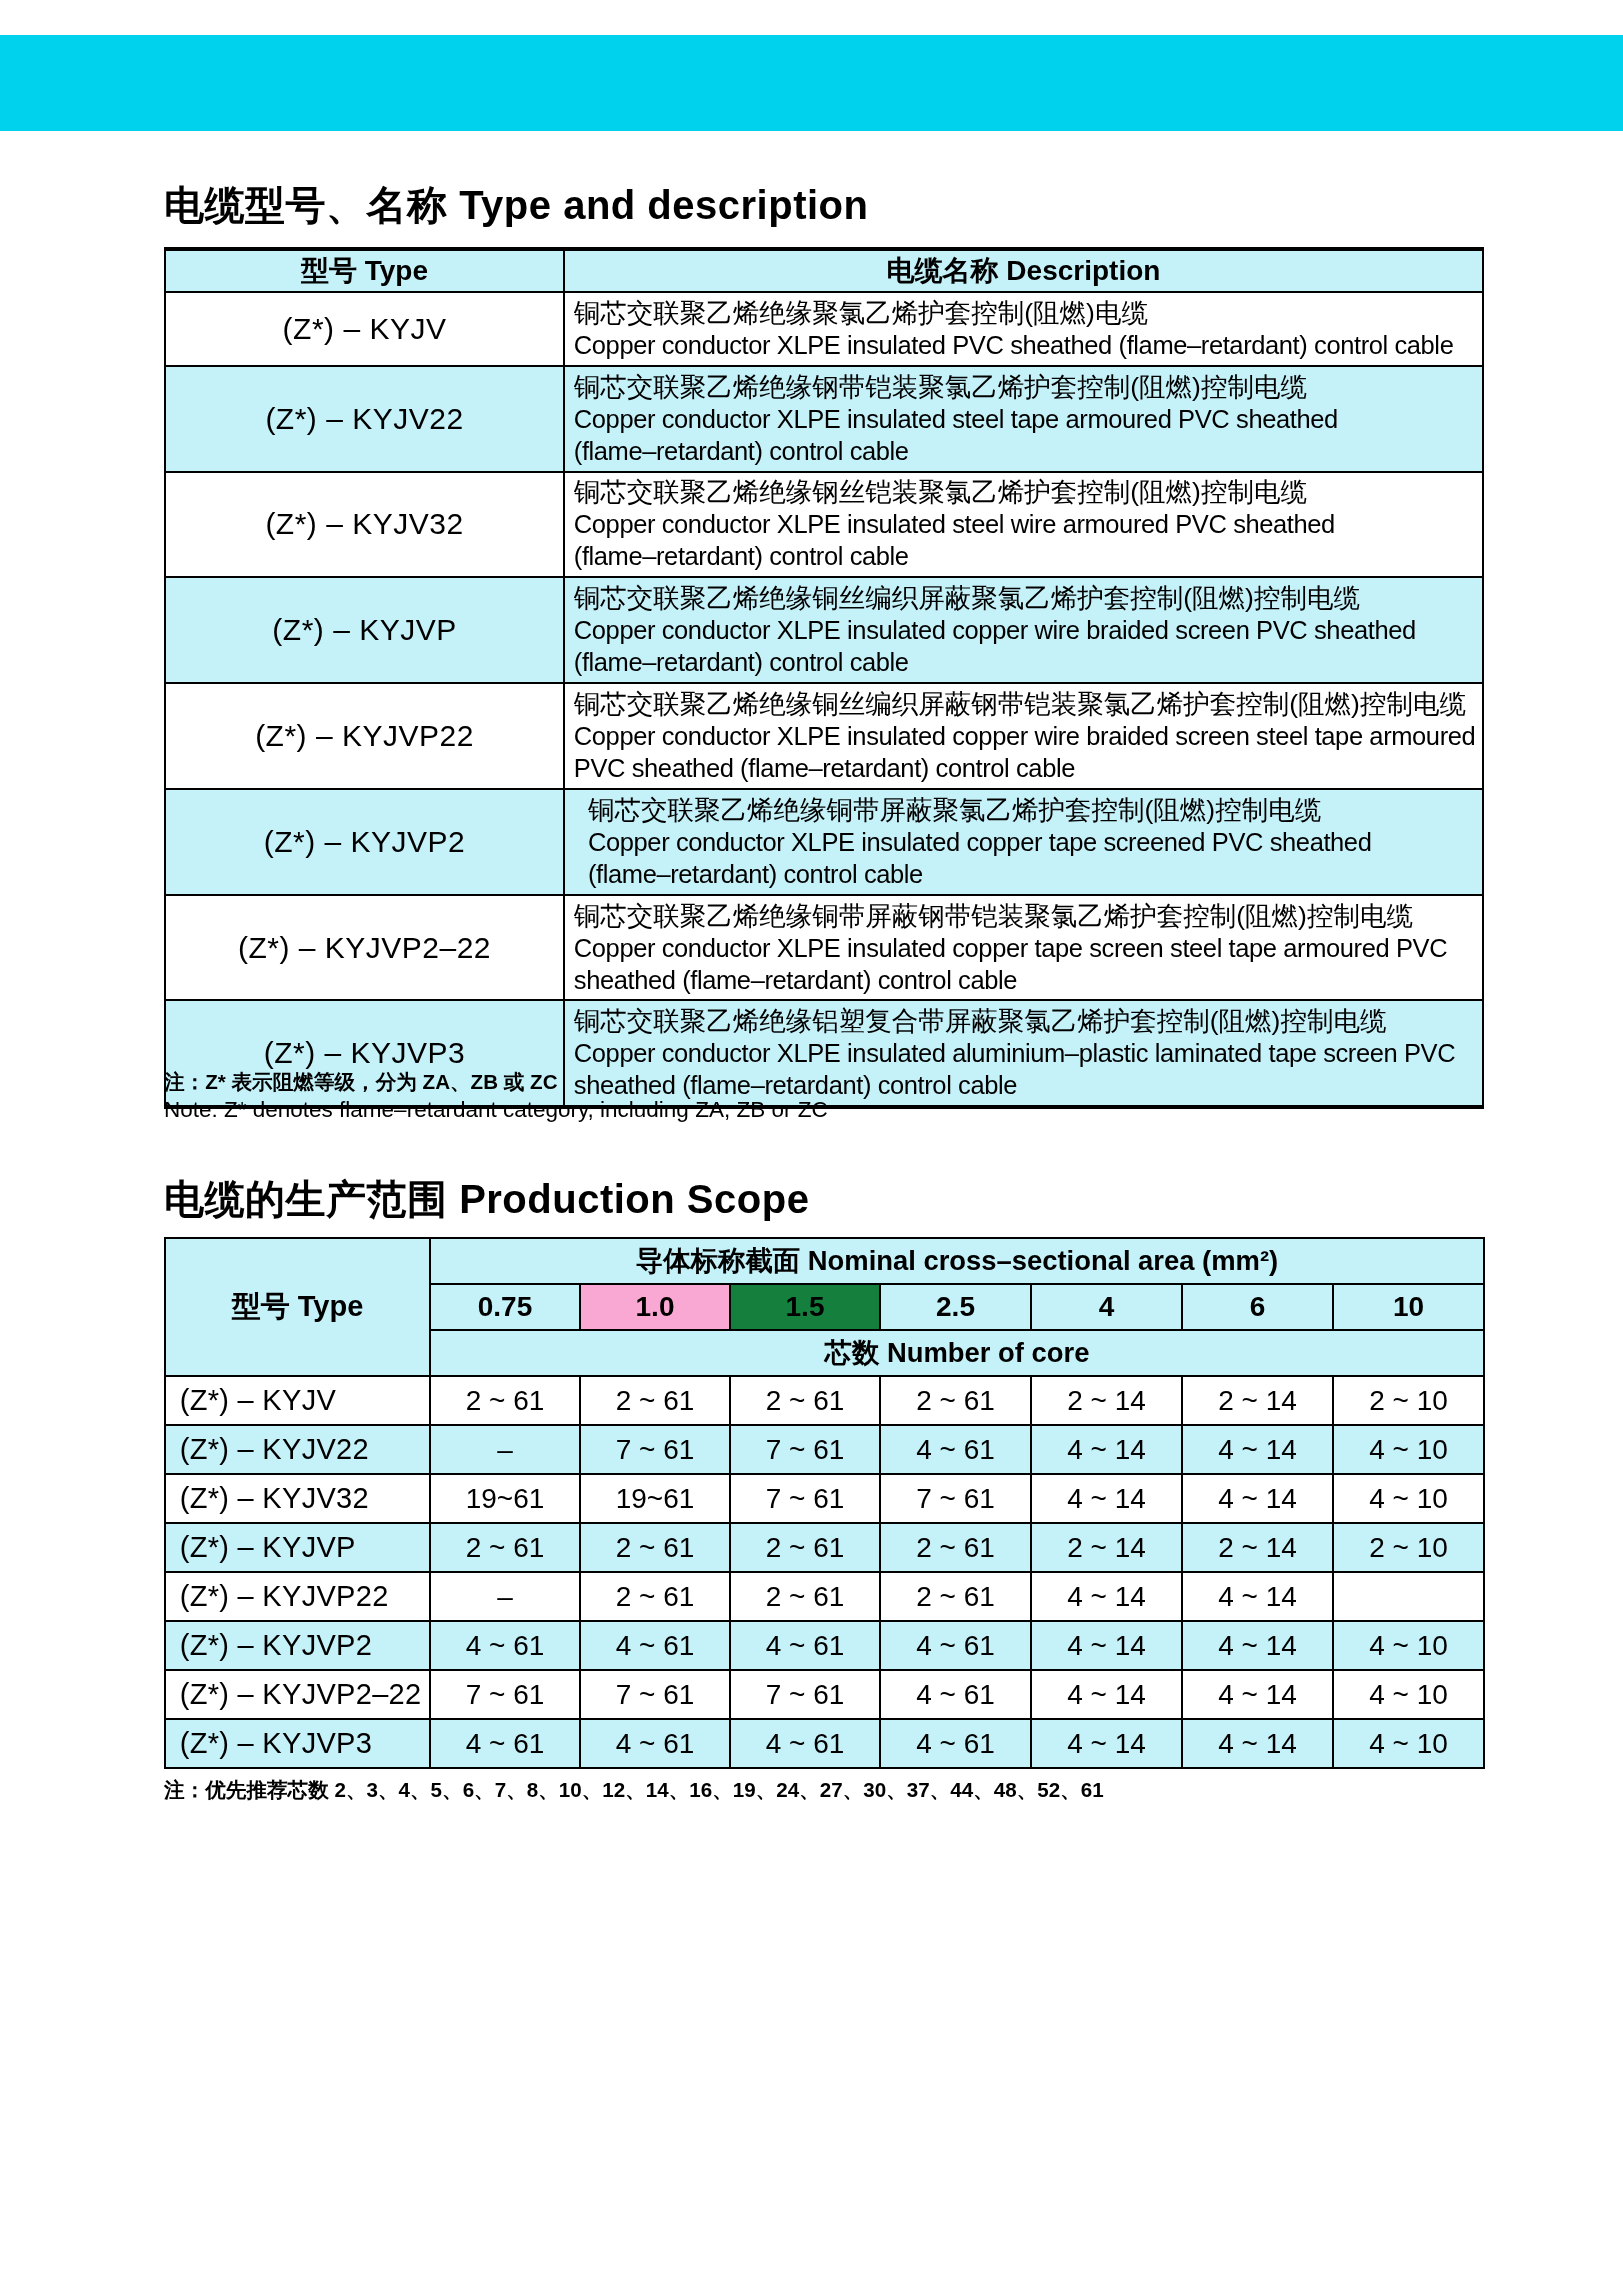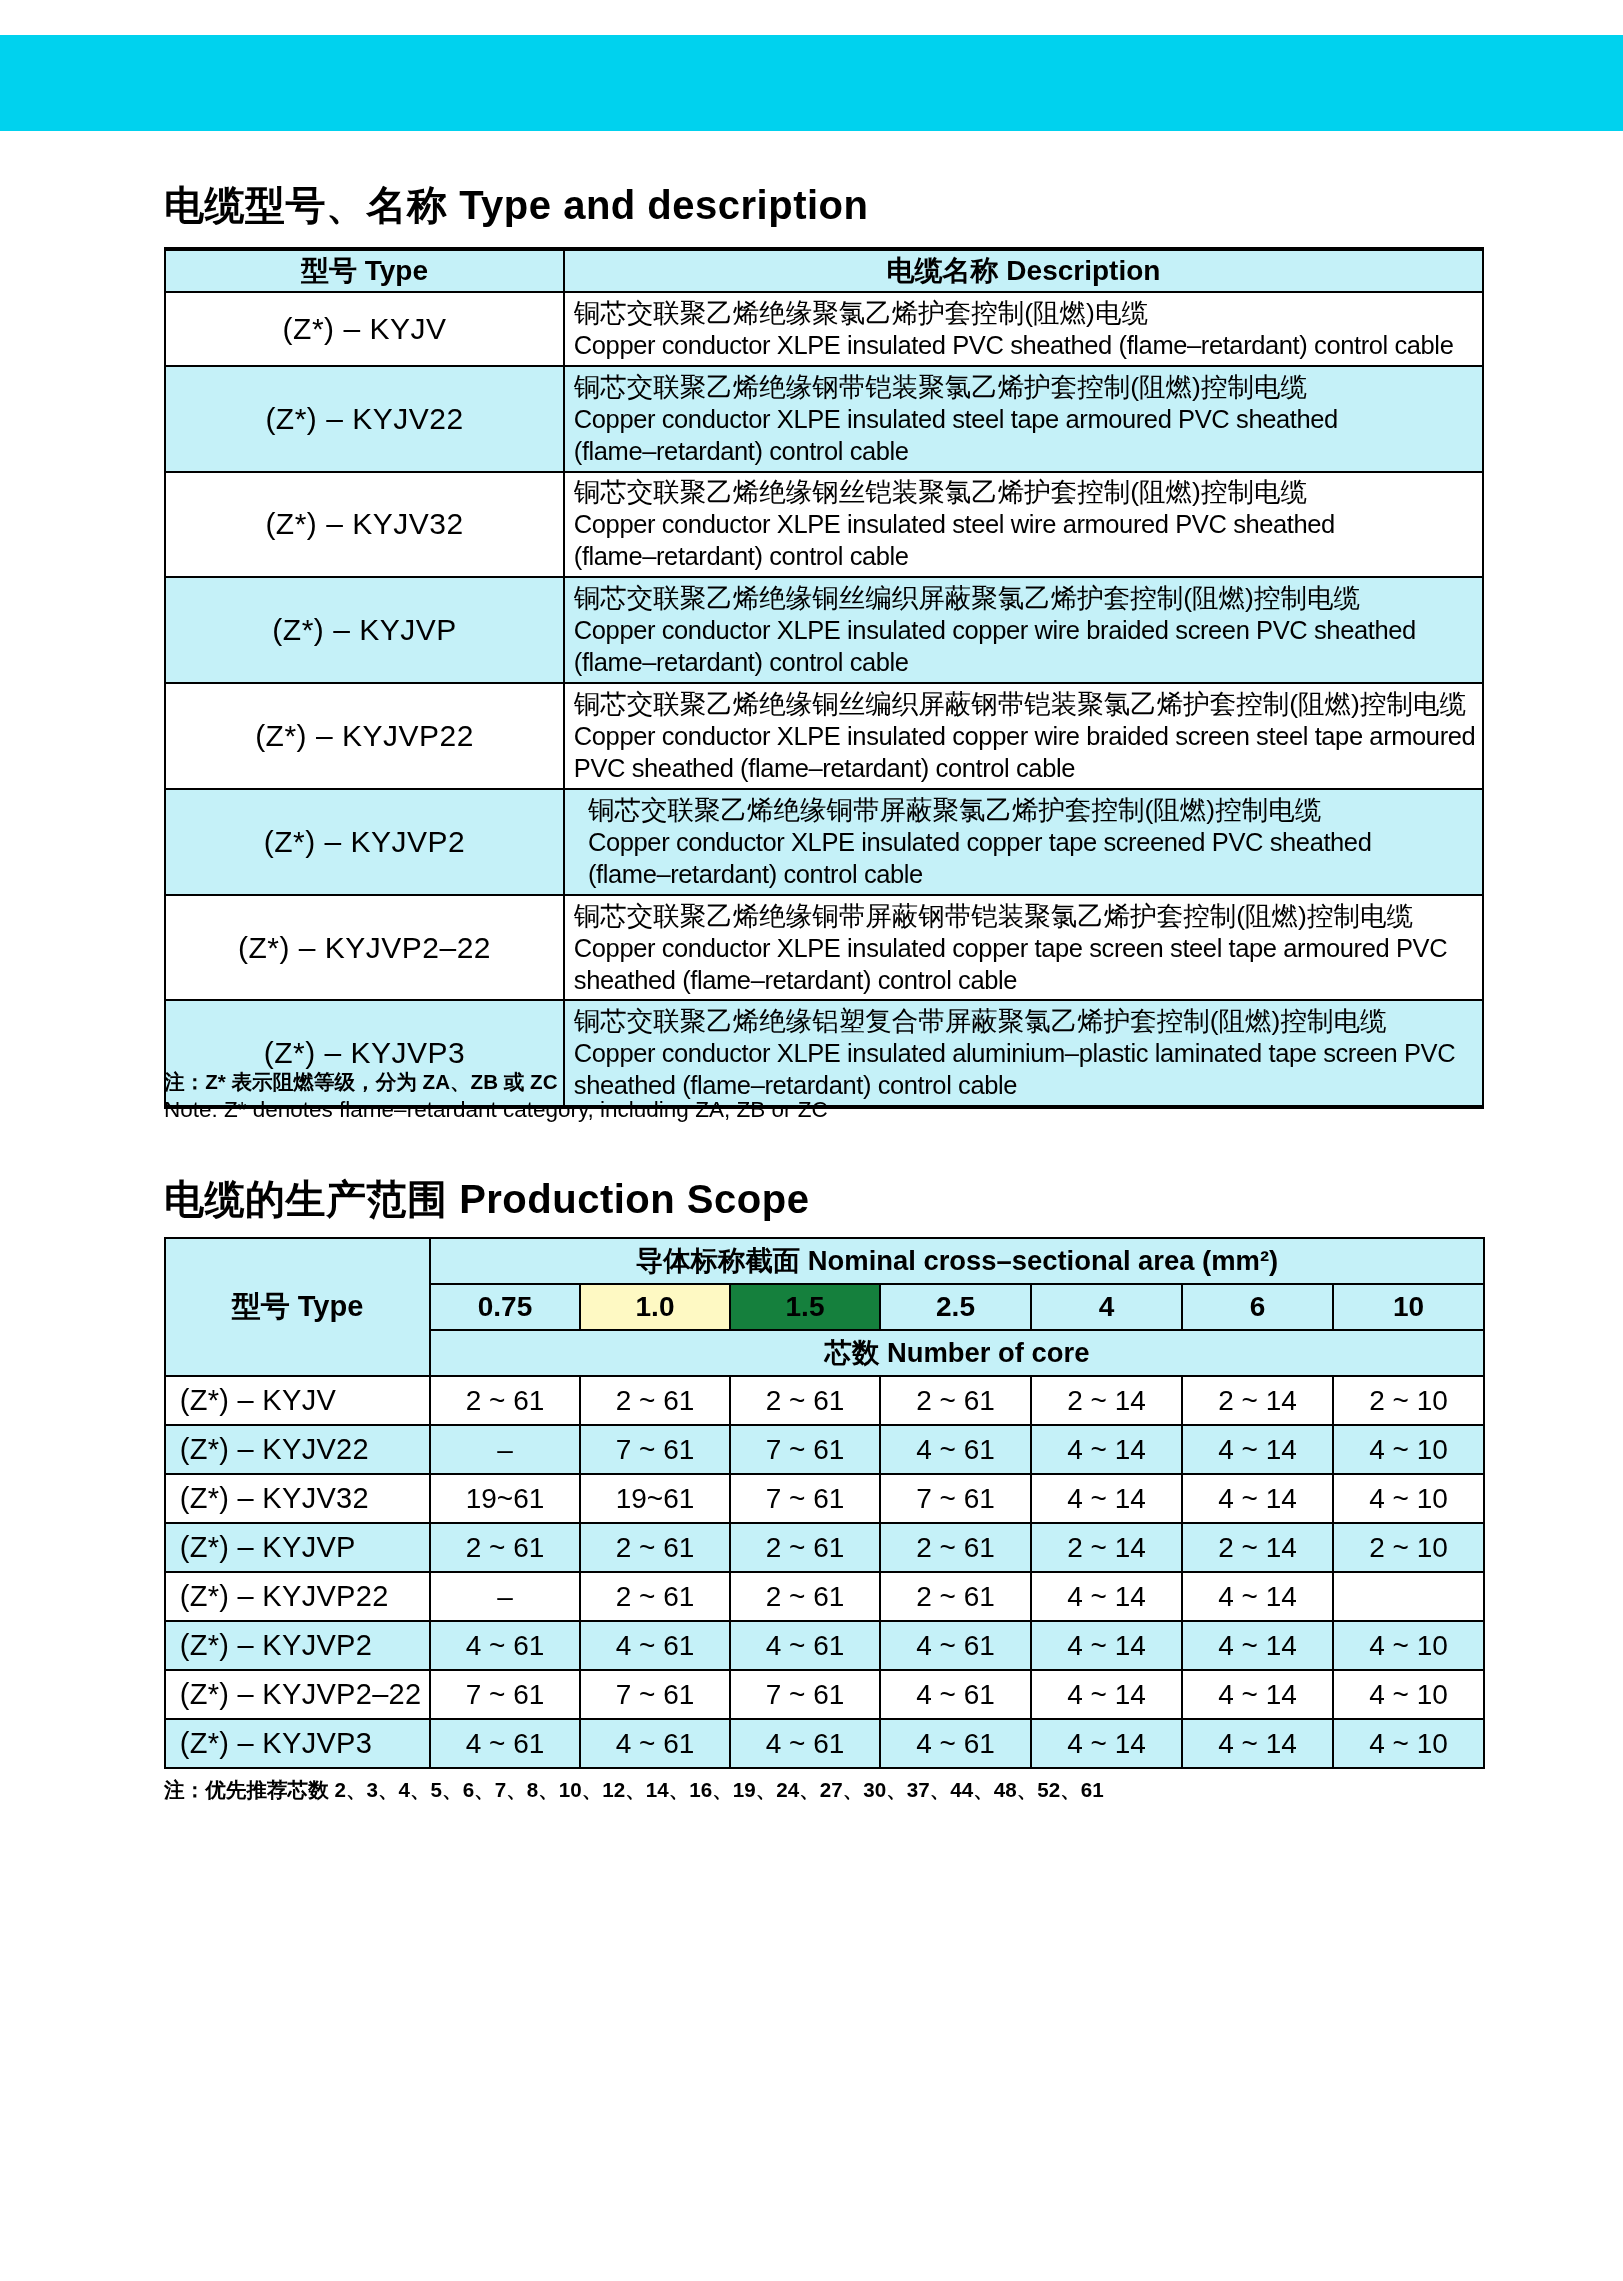--- a/index.html
+++ b/index.html
@@ -167,21 +167,21 @@
         <col style="width:151px">
         <col style="width:151px">
     </colgroup>
     <tbody>
       <tr class="hrow">
         <td class="typehdr cyan-bg" rowspan="3" style="background: rgb(197, 241, 248);">型号 Type</td>
         <td class="areahdr cyan-bg" colspan="7" style="background: rgb(197, 241, 248);">导体标称截面 Nominal cross–sectional area (mm²)</td>
       </tr>
       <tr class="hrow">
         <td class="size cyan-bg" style="background: rgb(197, 241, 248);">0.75</td>
-        <td class="size cyan-bg" style="background: #fef9c3;">1.0</td>
+        <td class="size cyan-bg" style="background: #f9a8d4;">1.0</td>
         <td class="size cyan-bg" style="background: #15803d;">1.5</td>
         <td class="size cyan-bg" style="background: rgb(197, 241, 248);">2.5</td>
         <td class="size cyan-bg" style="background: rgb(197, 241, 248);">4</td>
         <td class="size cyan-bg" style="background: rgb(197, 241, 248);">6</td>
         <td class="size cyan-bg" style="background: rgb(197, 241, 248);">10</td>
       </tr>
       <tr class="hrow">
         <td class="coreshdr cyan-bg" colspan="7" style="background: rgb(197, 241, 248); text-align: center;">芯数 Number  of core</td>
       </tr>
 

